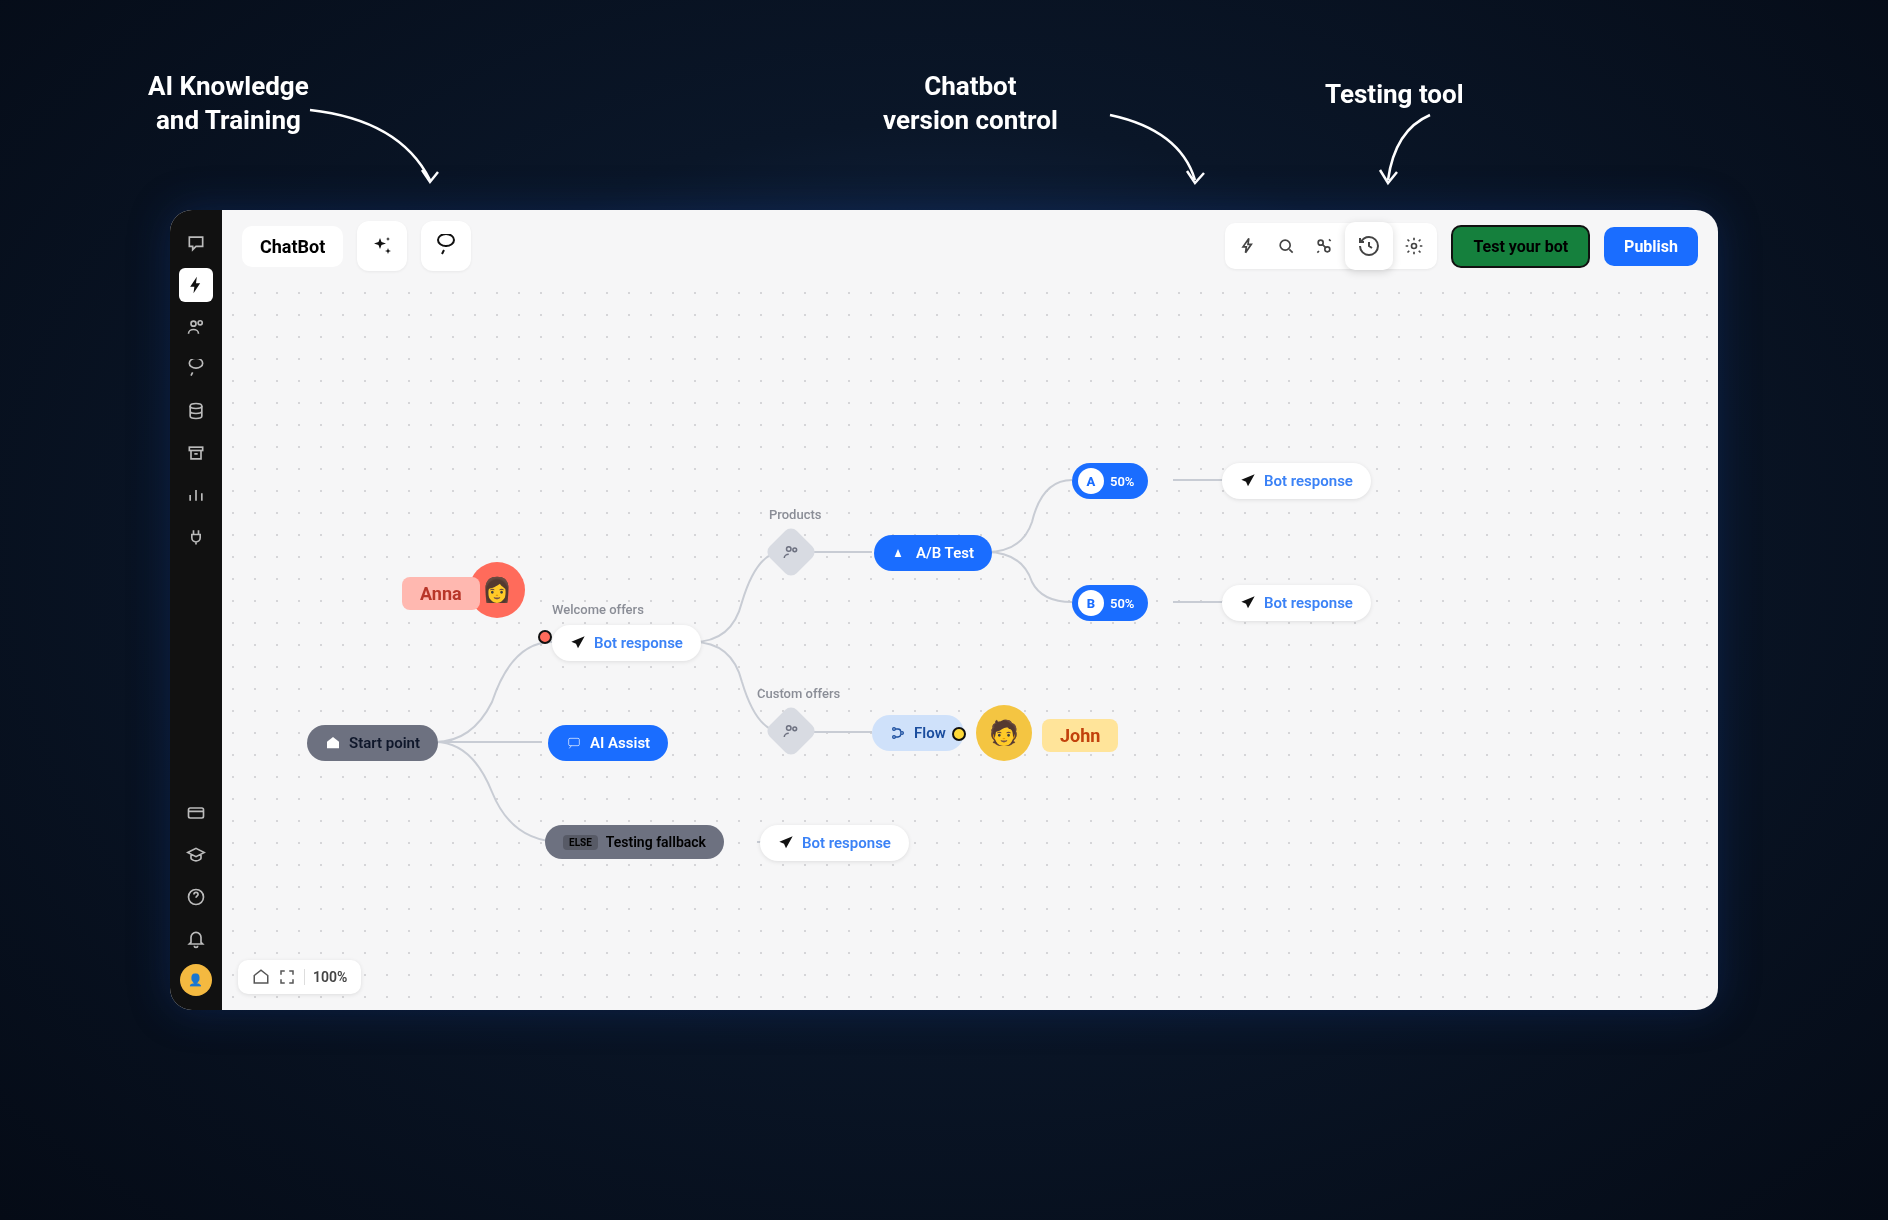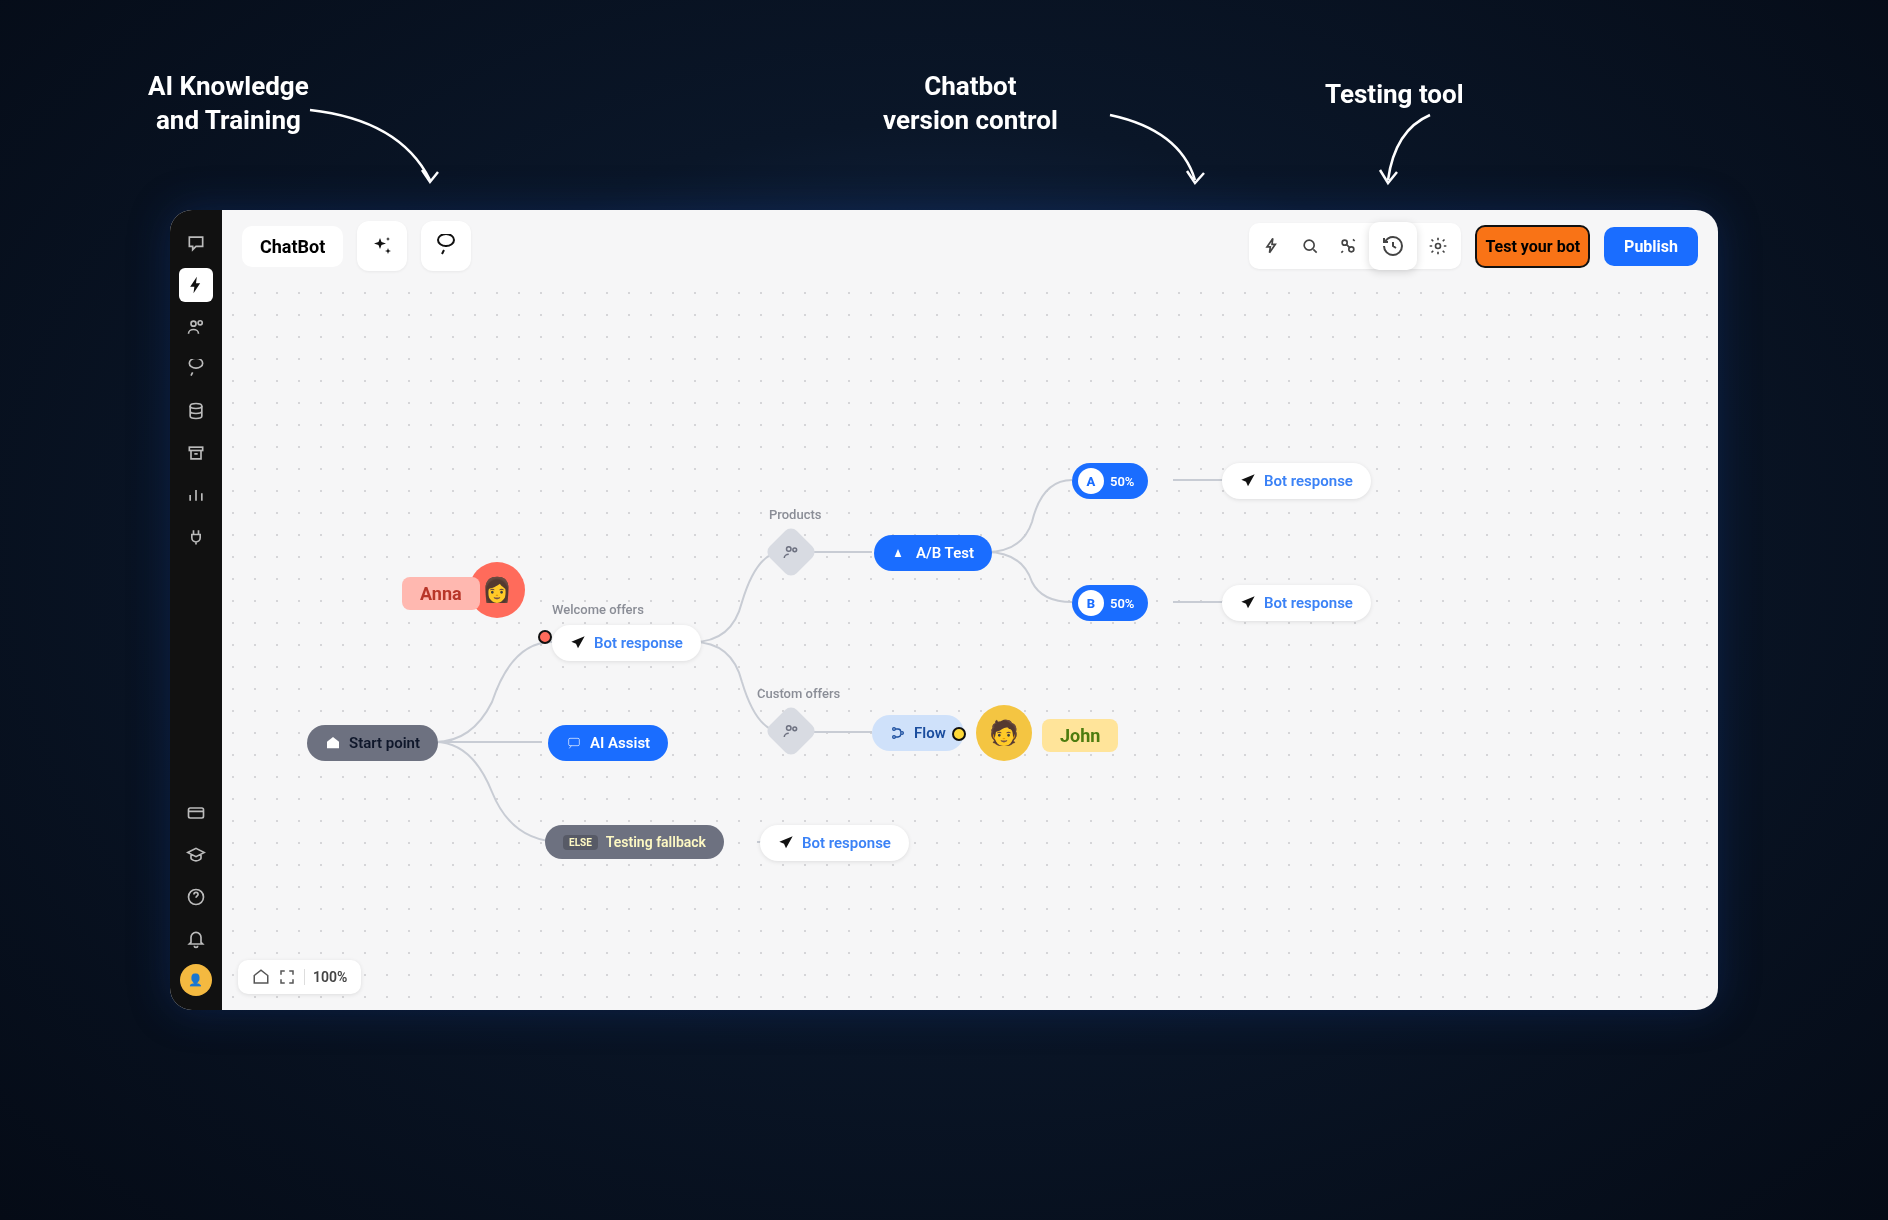--- a/index.html
+++ b/index.html
@@ -21,57 +21,57 @@
 
 .tb{position:absolute;left:52px;top:0;right:0;height:72px;display:flex;align-items:center;padding:0 20px;gap:14px}
 .tb-title{background:#fff;border-radius:10px;padding:10px 18px;font-weight:700;font-size:18px}
 .tb-btn{width:50px;height:50px;background:#fff;border-radius:12px;display:flex;align-items:center;justify-content:center;cursor:pointer;box-shadow:0 1px 3px rgba(0,0,0,.06)}
 .tb-btn svg{width:24px;height:24px;stroke:#111;fill:none;stroke-width:2}
 .tb-spacer{flex:1}
 .tb-group{background:#fff;border-radius:10px;display:flex;align-items:center;padding:4px;box-shadow:0 1px 3px rgba(0,0,0,.06)}
 .tb-g-i{width:38px;height:38px;display:flex;align-items:center;justify-content:center;border-radius:10px;cursor:pointer}
 .tb-g-i svg{width:20px;height:20px;stroke:#444;fill:none;stroke-width:2}
 .tb-g-i.hl{background:#fff;box-shadow:0 2px 8px rgba(0,0,0,.15);width:48px;height:48px;margin:-5px 2px}
-.test-btn{background:#f97316;border:2.5px solid #111;border-radius:10px;padding:10px 8px;font-weight:700;font-size:16px;cursor:pointer}
+.test-btn{background:#15803d;border:2.5px solid #111;border-radius:10px;padding:10px 20px;font-weight:700;font-size:16px;cursor:pointer}
 .pub-btn{background:#1a6dff;color:#fff;border-radius:10px;padding:10px 20px;font-weight:700;font-size:16px;cursor:pointer;border:none}
 
 .canvas{position:absolute;left:52px;top:72px;right:0;bottom:0;background-image:radial-gradient(circle,#d5d5d8 1px,transparent 1px);background-size:22px 22px}
 
 .zc{position:absolute;left:16px;bottom:16px;background:#fff;border-radius:10px;display:flex;align-items:center;gap:8px;padding:8px 14px;box-shadow:0 1px 4px rgba(0,0,0,.1)}
 .zc svg{width:18px;height:18px;stroke:#555;fill:none;stroke-width:2;cursor:pointer}
 .zc-t{font-size:14px;font-weight:600;color:#444;padding-left:8px;border-left:1px solid #ddd}
 
 .nd{position:absolute;display:flex;align-items:center;gap:8px;border-radius:22px;padding:9px 18px;font-size:15px;font-weight:600;cursor:pointer;white-space:nowrap}
 .nd svg{width:16px;height:16px}
 .nd-gray{background:#6d7180;color:#0f172a}
 .nd-gray svg{fill:#fff}
 .nd-blue{background:#1a6dff;color:#fff}
 .nd-blue svg{fill:#fff;stroke:#fff}
 .nd-white{background:#fff;color:#3b82f6;box-shadow:0 1px 4px rgba(0,0,0,.1)}
 .nd-white svg{fill:#111}
 .nd-lb{background:#cfe1fa;color:#1a4d9e}
 .nd-lb svg{stroke:#1a4d9e;fill:none;stroke-width:2}
-.nd-else{background:#6d7180;color:#fef9c3;font-size:14px}
+.nd-else{background:#6d7180;color:#000000;font-size:14px}
 .else-tag{background:rgba(0,0,0,.2);border-radius:4px;padding:2px 6px;font-size:10px;font-weight:700}
 
 .badge{display:flex;align-items:center;justify-content:center;width:26px;height:26px;background:#fff;color:#1a6dff;border-radius:50%;font-weight:800;font-size:13px}
 .badge-pct{font-size:13px;font-weight:600;margin-left:-2px}
 
 .nlabel{position:absolute;font-size:13px;color:#8a8d96;font-weight:500}
 
 .dia{position:absolute;width:38px;height:38px;background:#d8dbe2;transform:rotate(45deg);border-radius:8px;display:flex;align-items:center;justify-content:center;cursor:pointer}
 .dia svg{transform:rotate(-45deg);width:18px;height:18px;stroke:#6d7180;fill:none;stroke-width:2}
 
 .av{position:absolute;width:56px;height:56px;border-radius:50%;display:flex;align-items:center;justify-content:center;font-size:24px}
 .av-anna{background:#ff6b5b}
 .av-john{background:#f4c542}
 .dot{position:absolute;width:14px;height:14px;border-radius:50%;border:2.5px solid #111}
 .ulabel{position:absolute;padding:6px 18px;border-radius:8px;font-weight:700;font-size:18px}
 .ul-anna{background:#ffb8b0;color:#b8362a}
-.ul-john{background:#ffe49a;color:#4d7c0f}
+.ul-john{background:#ffe49a;color:#c2410c}
 
 .conn{position:absolute;stroke:#c8ccd4;fill:none;stroke-width:2}
 </style>
 </head>
 <body>
 
 <div class="callout" style="left:148px;top:70px;text-align:center"><span style="white-space:pre-line">AI Knowledge
 and Training</span></div>
 <svg class="callout-arrow" style="left:300px;top:100px;width:160px;height:100px">
     <path d="M10 10 Q 100 20 130 80 M122 70 L130 82 L138 72"></path>

